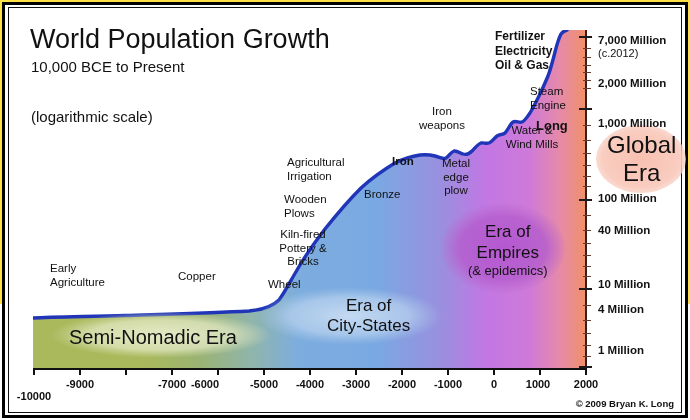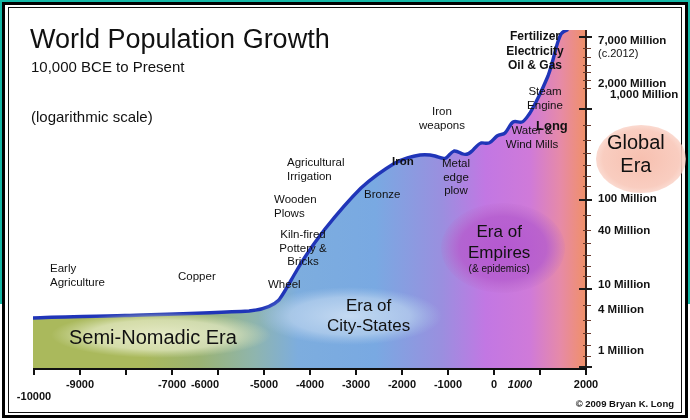--- a/index.html
+++ b/index.html
@@ -1,20 +1,20 @@
 <!DOCTYPE html>
 <html><head>
 <meta charset="utf-8">
 <style>
   html,body{margin:0;padding:0;background:#ffffff;}
   body{width:690px;height:420px;overflow:hidden;font-family:"Liberation Sans",sans-serif;}
 
   #frame{
     position:relative;width:690px;height:304px;box-sizing:border-box;
-    background:#14b8a6;
+    background:#fde047;
     padding-left:8px;
   }
   
   #outer-border{
     position:absolute;left:2px;top:2px;width:686px;height:416px;
     box-sizing:border-box;border:3px solid #000;background:#fff;
   }
   #inner-border{
     position:absolute;left:8px;top:7px;width:674px;height:406px;
     box-sizing:border-box;border:1px solid #111;background:#fff;
@@ -63,32 +63,32 @@
     white-space:nowrap;transform:translateX(-50%);
   }
 
   
   .anno{
     position:absolute;font-size:11.5px;color:#111;line-height:13.5px;
     white-space:nowrap;
   }
   .anno.b{font-weight:bold;}
   .anno.c{text-align:center;transform:translateX(-50%);}
-  .anno.r{text-align:center;}
+  .anno.r{text-align:left;}
 
   
   .era{
     position:absolute;text-align:center;color:#111;line-height:1.12;
     white-space:nowrap;
   }
   #era-nomadic{font-size:20px;left:69px;top:326px;}
   #era-city{font-size:17px;left:327px;top:296px;line-height:1.2;}
   #era-empires{font-size:17px;left:468px;top:222px;line-height:1.22;}
-  #era-empires .small{font-size:10px;}
-  #era-global{font-size:20px;left:607px;top:131px;line-height:1.15;}
+  #era-empires .small{font-size:13px;}
+  #era-global{font-size:24px;left:607px;top:131px;line-height:1.15;}
 
   #copyright{
     position:absolute;right:16px;top:398px;font-size:9.5px;font-weight:bold;color:#111;
     white-space:nowrap;
   }
 </style>
 </head>
 <body>
 
 <div id="frame">
@@ -225,21 +225,21 @@
   <div class="ytick minor" style="top:333px;"></div>
   <div class="ytick minor" style="top:345px;"></div>
   <div class="ytick minor" style="top:356px;"></div>
   <div class="ytick" style="top:366px;"></div>
 
   <div class="ylabel" style="top:34px;">
     <span>7,000 Million</span>
     <span class="sub">(c.2012)</span>
   </div>
   <div class="ylabel" style="top:77px;">2,000 Million</div>
-  <div class="ylabel" style="top:88px;margin-left:12px;">1,000 Million</div>
+  <div class="ylabel" style="top:117px;">1,000 Million</div>
   <div class="ylabel" style="top:192px;">100 Million</div>
   <div class="ylabel" style="top:224px;">40 Million</div>
   <div class="ylabel" style="top:278px;">10 Million</div>
   <div class="ylabel" style="top:303px;">4 Million</div>
   <div class="ylabel" style="top:344px;">1 Million</div>
 
   <div id="xaxis"></div>
 
   <div class="xtick" style="left:33px;"></div>
   <div class="xtick" style="left:79px;"></div>
@@ -259,39 +259,39 @@
   <div class="xlabel" style="left:80px;">-9000</div>
   <div class="xlabel" style="left:126px;margin-top:46px;">-8000</div>
   <div class="xlabel" style="left:172px;">-7000</div>
   <div class="xlabel" style="left:205px;">-6000</div>
   <div class="xlabel" style="left:264px;">-5000</div>
   <div class="xlabel" style="left:310px;">-4000</div>
   <div class="xlabel" style="left:356px;">-3000</div>
   <div class="xlabel" style="left:402px;">-2000</div>
   <div class="xlabel" style="left:448px;">-1000</div>
   <div class="xlabel" style="left:494px;">0</div>
-  <div class="xlabel" style="left:520px;font-style:italic;">1000</div>
+  <div class="xlabel" style="left:538px;">1000</div>
   <div class="xlabel" style="left:586px;">2000</div>
 
   <div class="anno" style="left:50px;top:262px;">
     <div>Early</div>
     <div class="b">Agriculture</div>
   </div>
 
   <div class="anno" style="left:178px;top:270px;">Copper</div>
 
   <div class="anno" style="left:268px;top:278px;">Wheel</div>
 
   <div class="anno c" style="left:303px;top:228px;">
     <div>Kiln-fired</div>
     <div>Pottery &amp;</div>
     <div>Bricks</div>
   </div>
 
-  <div class="anno" style="left:274px;top:193px;">
+  <div class="anno" style="left:284px;top:193px;">
     <div>Wooden</div>
     <div>Plows</div>
   </div>
 
   <div class="anno" style="left:287px;top:156px;">
     <div>Agricultural</div>
     <div class="b">Irrigation</div>
   </div>
 
   <div class="anno" style="left:364px;top:188px;">Bronze</div>
@@ -309,21 +309,21 @@
     <div>plow</div>
   </div>
 
   <div class="anno c" style="left:532px;top:124px;">
     <div>Water &amp;</div>
     <div>Wind Mills</div>
   </div>
 
   <div class="anno b" style="left:536px;top:119px;font-size:13px;">Long</div>
 
-  <div class="anno r" style="left:517px;top:85px;width:56px;">
+  <div class="anno r" style="left:530px;top:85px;width:56px;">
     <div>Steam</div>
     <div>Engine</div>
   </div>
 
   <div class="anno b r" style="left:495px;top:29px;width:80px;font-size:12px;line-height:14.5px;">
     <div>Fertilizer</div>
     <div>Electricity</div>
     <div>Oil &amp; Gas</div>
   </div>
 

